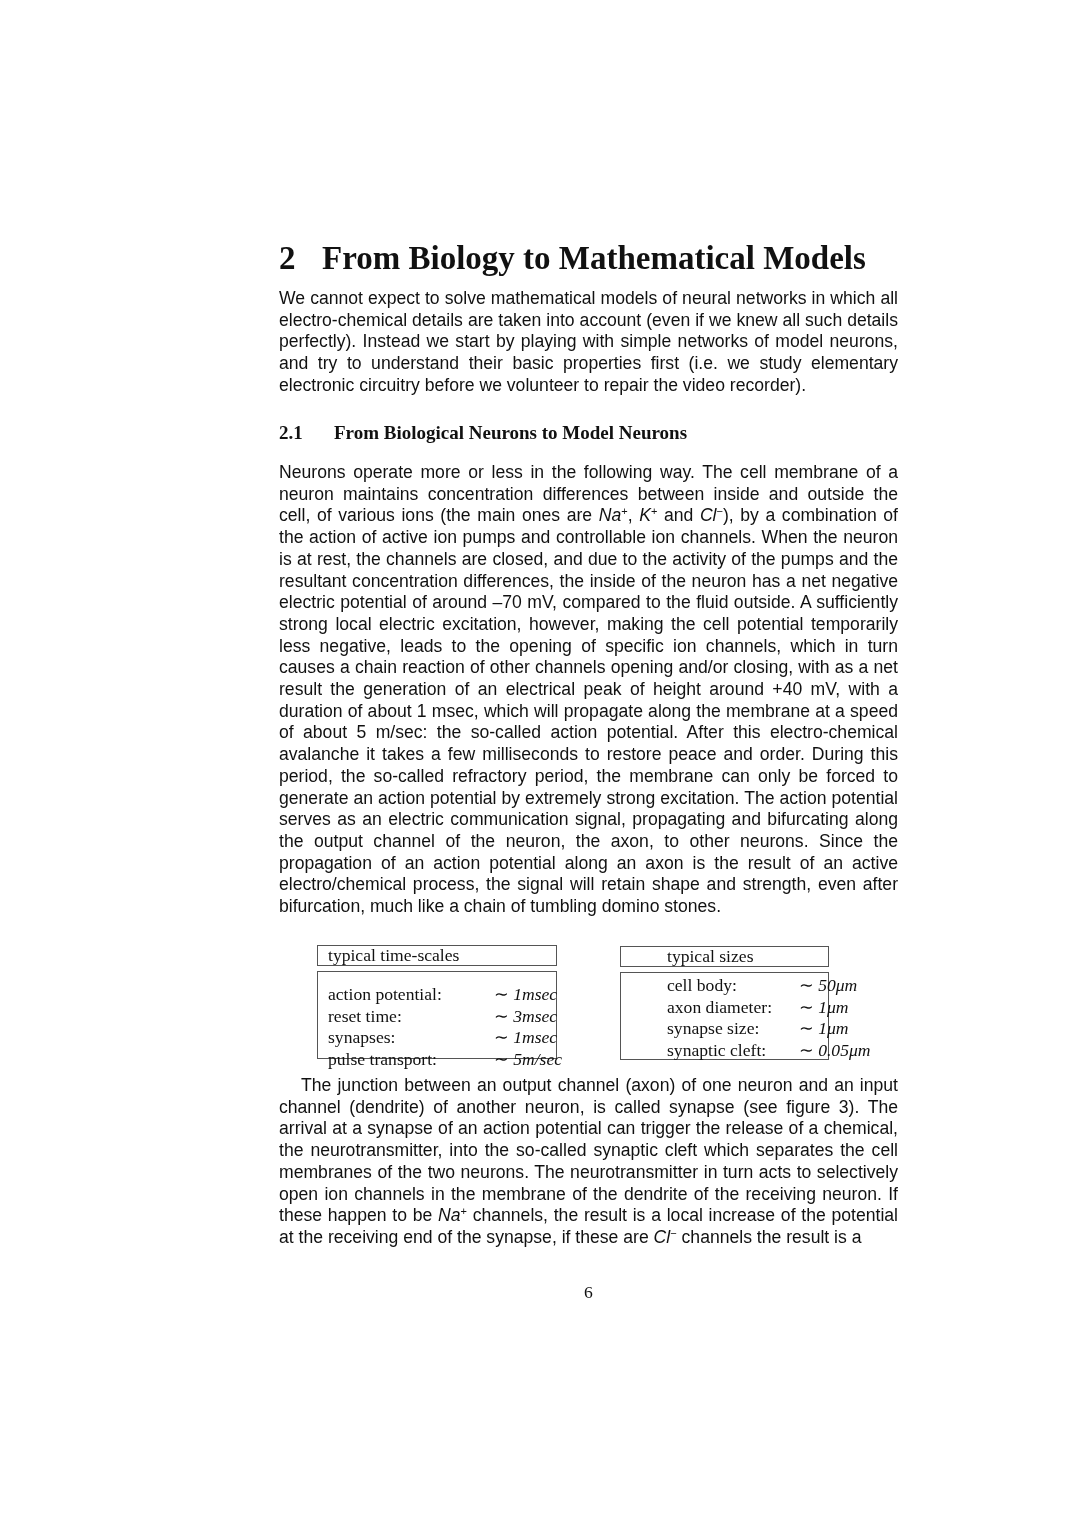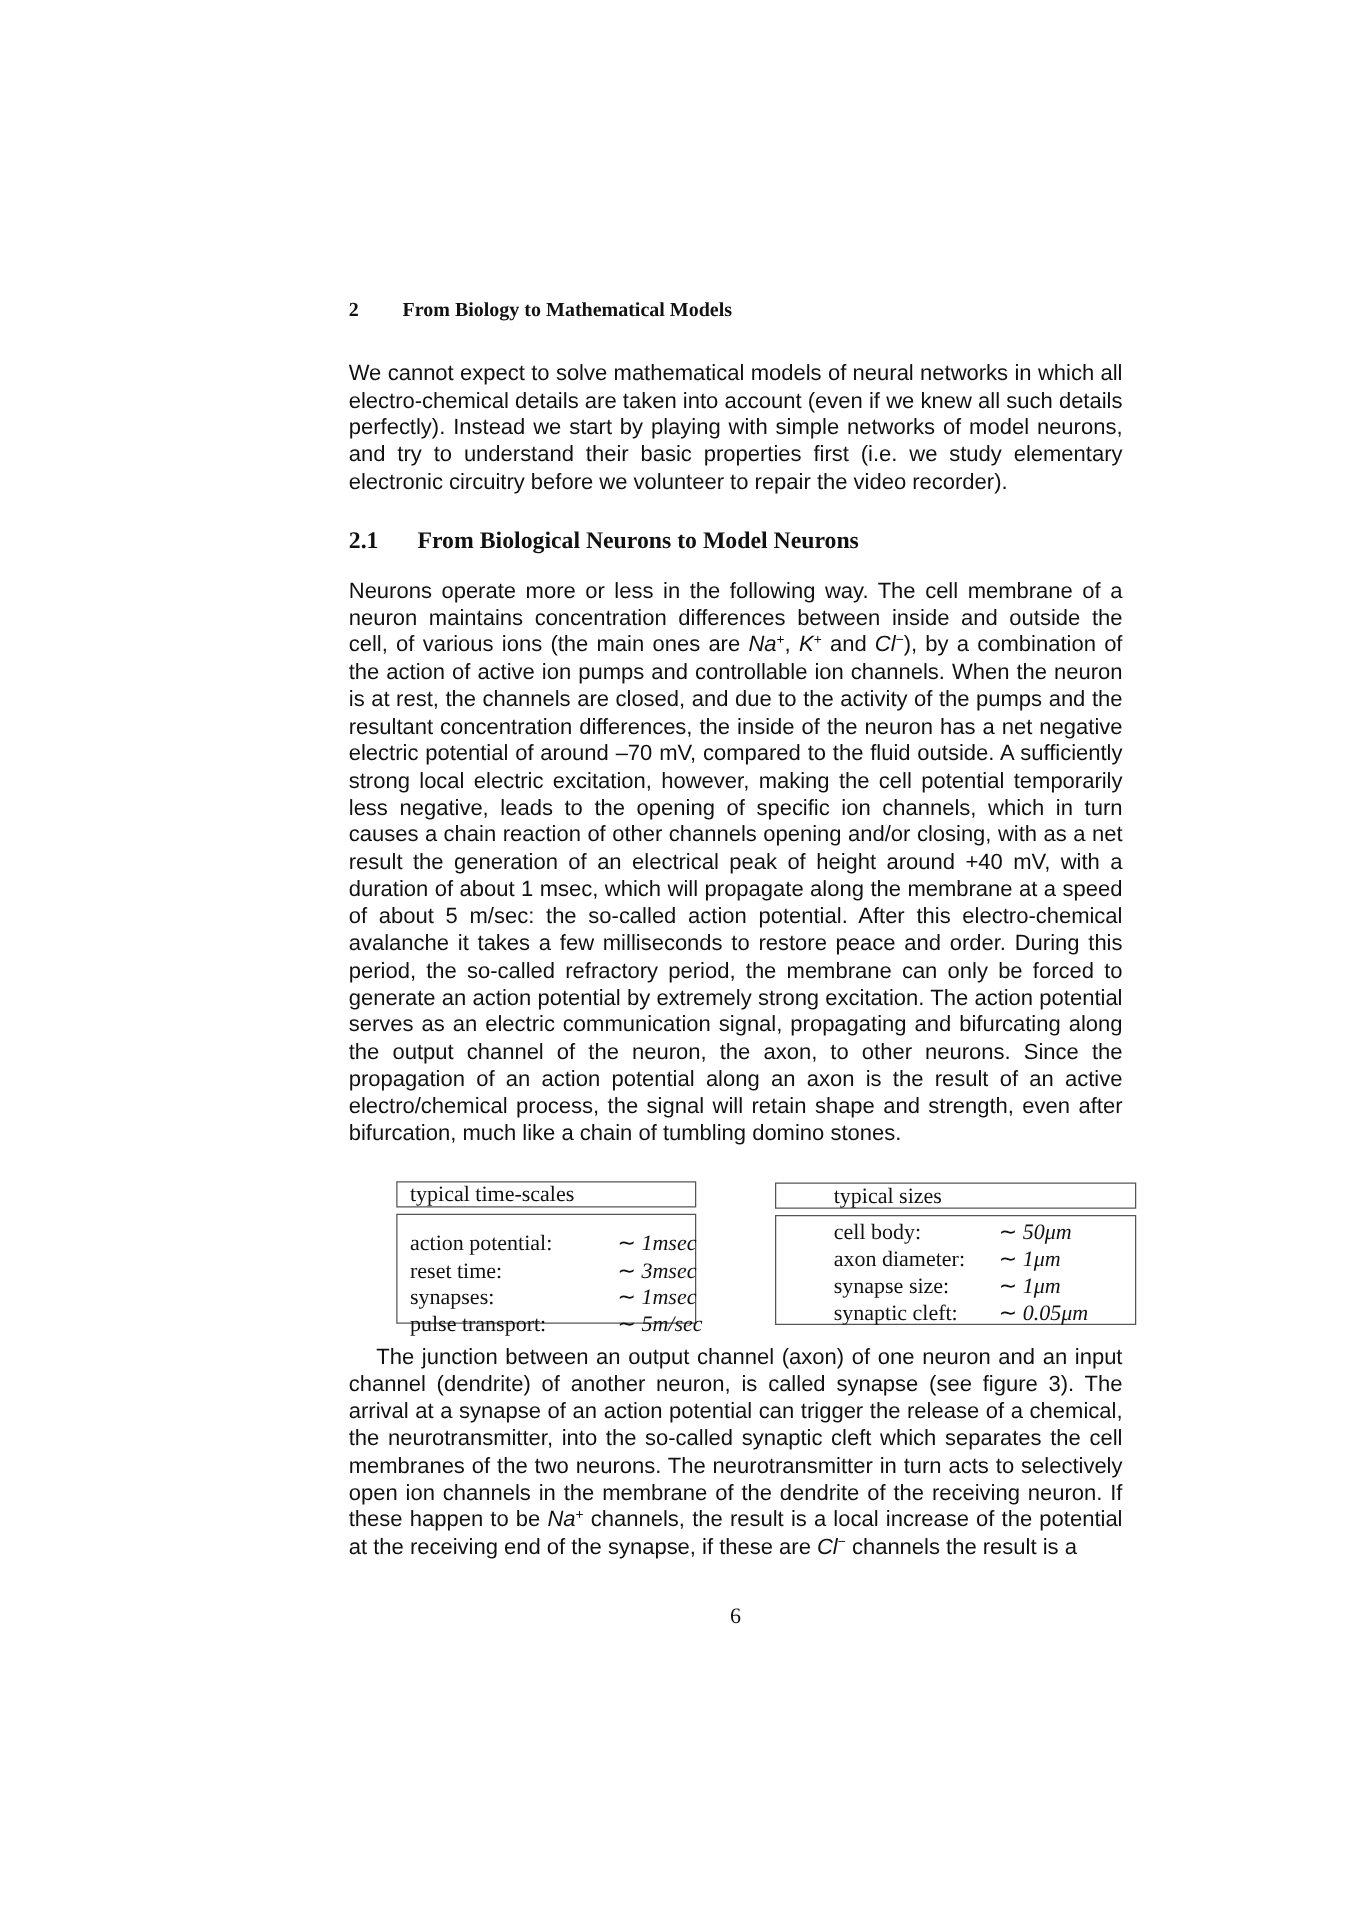--- a/index.html
+++ b/index.html
@@ -1,19 +1,19 @@
 <!DOCTYPE html>
 <html><head>
   <meta charset="utf-8">
   <style>
     html, body { margin: 0; padding: 0; background: #ffffff; }
     body { width: 1080px; height: 1528px; position: relative; overflow: hidden;
            font-family: "DejaVu Serif", "Liberation Serif", serif; color: #111; }
     .page { position: absolute; left: 279px; top: 0; width: 619px; }
-    .sec-title { position: absolute; top: 240px; left: 0; font-size: 16px; font-weight: bold;
+    .sec-title { position: absolute; top: 240px; left: 0; font-size: 33px; font-weight: bold;
                  font-family: "Liberation Serif", serif; white-space: nowrap; }
     .sec-title .num { display: inline-block; width: 43px; }
     .subsec-title { position: absolute; top: 422px; left: 0; font-size: 19px; font-weight: bold;
                     font-family: "Liberation Serif", serif; white-space: nowrap; }
     .subsec-title .num { display: inline-block; width: 55px; }
     .para { position: absolute; left: 0; width: 619px; font-size: 17.6px; line-height: 21.7px;
             font-family: Liberation Sans, sans-serif; text-align: justify; }
     .p1 { top: 288px; }
     .p2 { top: 462px; }
     .p3 { top: 1075px; text-indent: 22px; }
@@ -26,21 +26,21 @@
                  padding-left: 10px; }
     .tbl .row { position: relative; height: 21.5px; line-height: 21.5px; white-space: nowrap; }
     .tbl .lbl { position: absolute; left: 0; }
     .tbl .val { position: absolute; }
     .tbl .val i { }
     .t1 { left: 38px; top: 945px; }
     .t1 .hdr, .t1 .body { width: 240px; }
     .t1 .body { top: 26px; height: 88px; padding-top: 12px; }
     .t1 .val { left: 166px; }
     .t2 { left: 341px; top: 946px; }
-    .t2 .hdr, .t2 .body { width: 289px; padding-left: 46px; }
+    .t2 .hdr, .t2 .body { width: 209px; padding-left: 46px; }
     .t2 .body { top: 26px; height: 88px; padding-top: 2px; }
     .t2 .val { left: 132px; }
     .page-num { position: absolute; top: 1282px; left: 0; width: 619px; text-align: center;
                 font-size: 17.6px; font-family: "Liberation Serif", serif; }
   </style>
 </head>
 <body>
 
 <div class="page">
 

